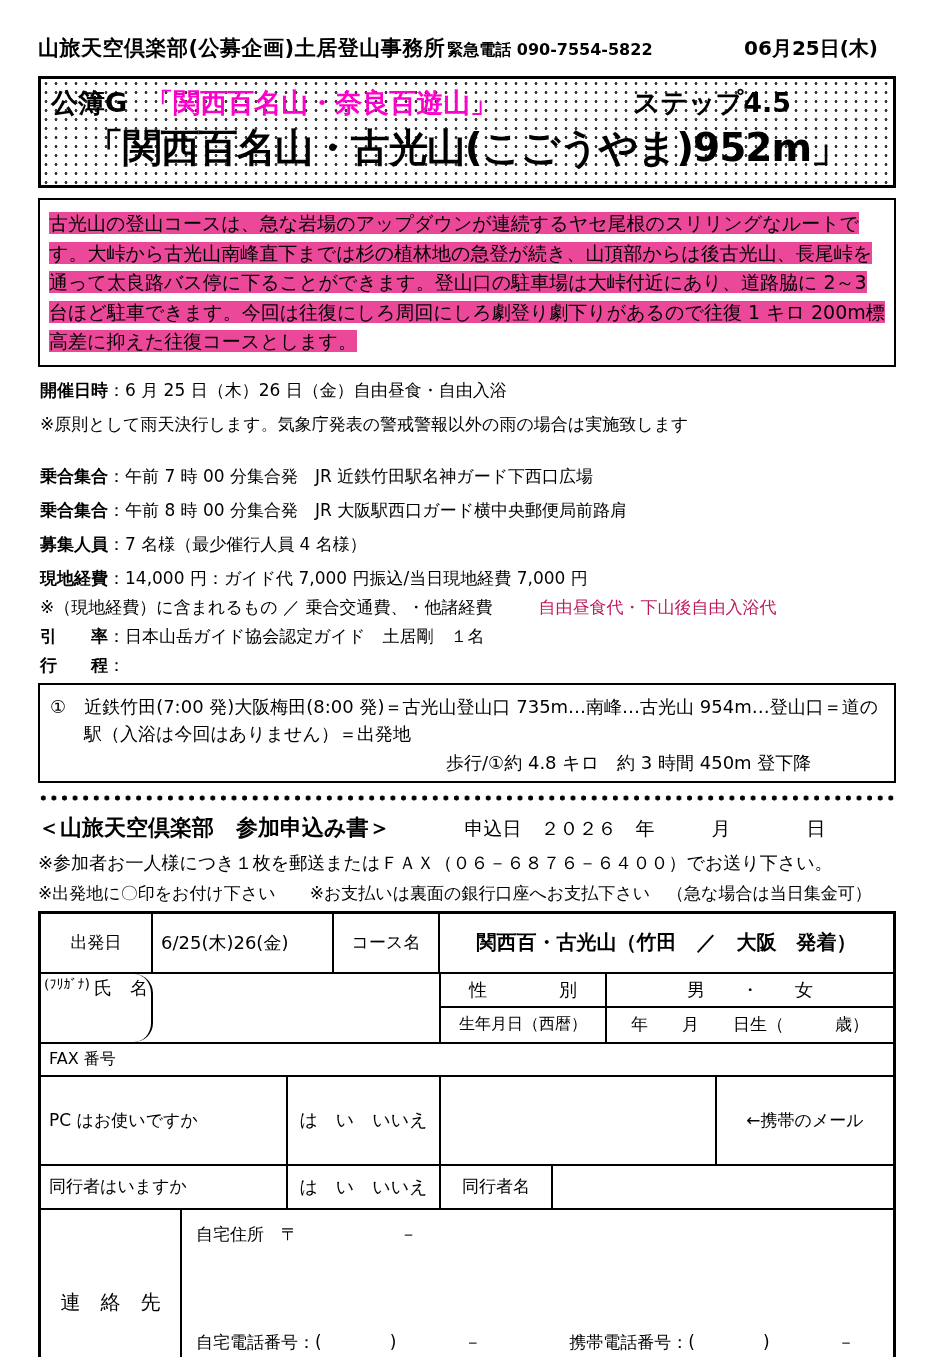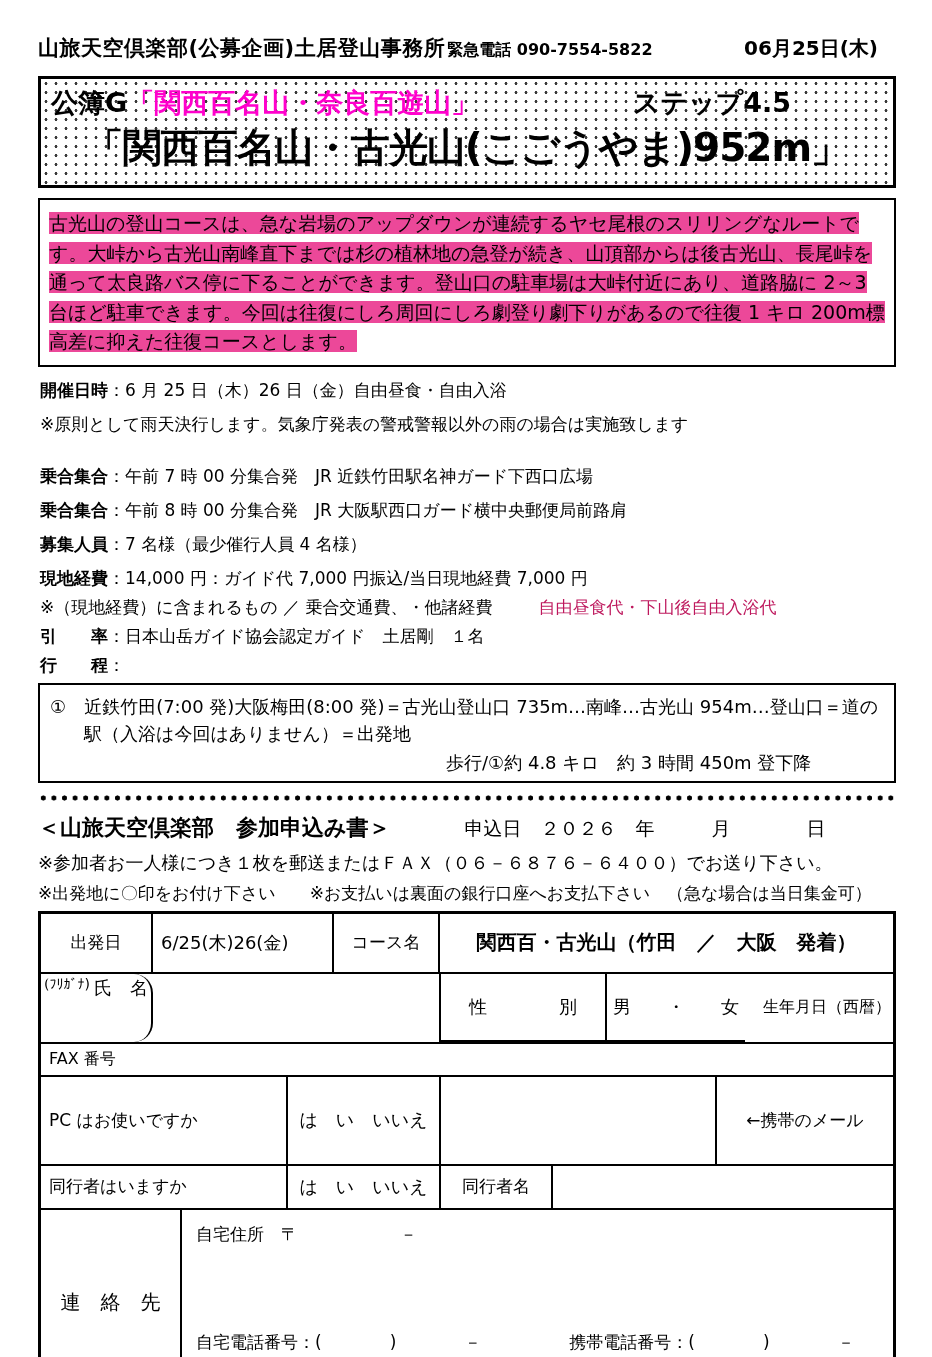--- a/index.html
+++ b/index.html
@@ -72,21 +72,21 @@
   .row-a { height: 60px; }
   .row-a .c1 { flex: 0 0 112px; justify-content: center; }
   .row-a .c2 { flex: 0 0 181px; font-size: 18px; }
   .row-a .c3 { flex: 0 0 106px; justify-content: center; }
   .row-a .c4 { flex: 1 1 auto; justify-content: center; font-size: 20px; font-weight: bold; white-space: pre; }
   .row-b { height: 70px; }
   .row-b .c1 { flex: 0 0 112px; flex-direction: row; align-items: flex-start; justify-content: center; gap: 4px; border-radius: 19px; }
   .row-b .c1 .furi { font-size: 14px; white-space: pre; }
   .row-b .c1 .nm { font-size: 18px; white-space: pre; }
   .row-b .c2 { flex: 0 0 288px; }
-  .row-b .cr { flex: 1 1 auto; padding: 0; flex-direction: row; align-items: stretch; }
+  .row-b .cr { flex: 1 1 auto; padding: 0; flex-direction: column; align-items: stretch; justify-content: flex-end; }
   .subrow { display: flex; flex: 1 1 50%; }
   .subrow.first { border-bottom: 2px solid #000; }
   .subcell { border-right: 2px solid #000; display: flex; align-items: center; justify-content: center; padding: 0 6px; }
   .subcell:last-child { border-right: none; }
   .sc1 { flex: 0 0 166px; }
   .sc2 { flex: 1 1 auto; }
   .s-gender { font-size: 18px; white-space: pre; }
   .s-birthl { font-size: 16px; white-space: pre; }
   .s-birthv { font-size: 17px; white-space: pre; }
   .row-c { height: 33px; }
@@ -115,21 +115,21 @@
 
 <div class="top-header">
   <span class="club-name">山旅天空倶楽部(公募企画)土居登山事務所</span>
   <span class="emergency">緊急電話 090-7554-5822</span>
   <span class="head-date">06月25日(木)</span>
 </div>
 
 <div class="title-box">
   <div class="title-line1">
     <span>公簿G</span>
-    <span class="title-series" style="color: rgb(255, 0, 204);">「関西百名山・奈良百遊山」</span>
+    <span class="title-series" style="color: rgb(255, 0, 204); margin-left: 19px;">「関西百名山・奈良百遊山」</span>
     <span class="title-step">ステップ4.5</span>
   </div>
   <div class="title-line2">「関西百名山・古光山(こごうやま)952m」</div>
 </div>
 
 <div class="desc-box">
   <p class="desc-text"><span>古光山の登山コースは、急な岩場のアップダウンが連続するヤセ尾根のスリリングなルートです。大峠から古光山南峰直下までは杉の植林地の急登が続き、山頂部からは後古光山、長尾峠を通って太良路バス停に下ることができます。登山口の駐車場は大峠付近にあり、道路脇に 2～3 台ほど駐車できます。今回は往復にしろ周回にしろ劇登り劇下りがあるので往復 1 キロ 200m標高差に抑えた往復コースとします。</span></p>
 </div>
 
 <div class="details">

